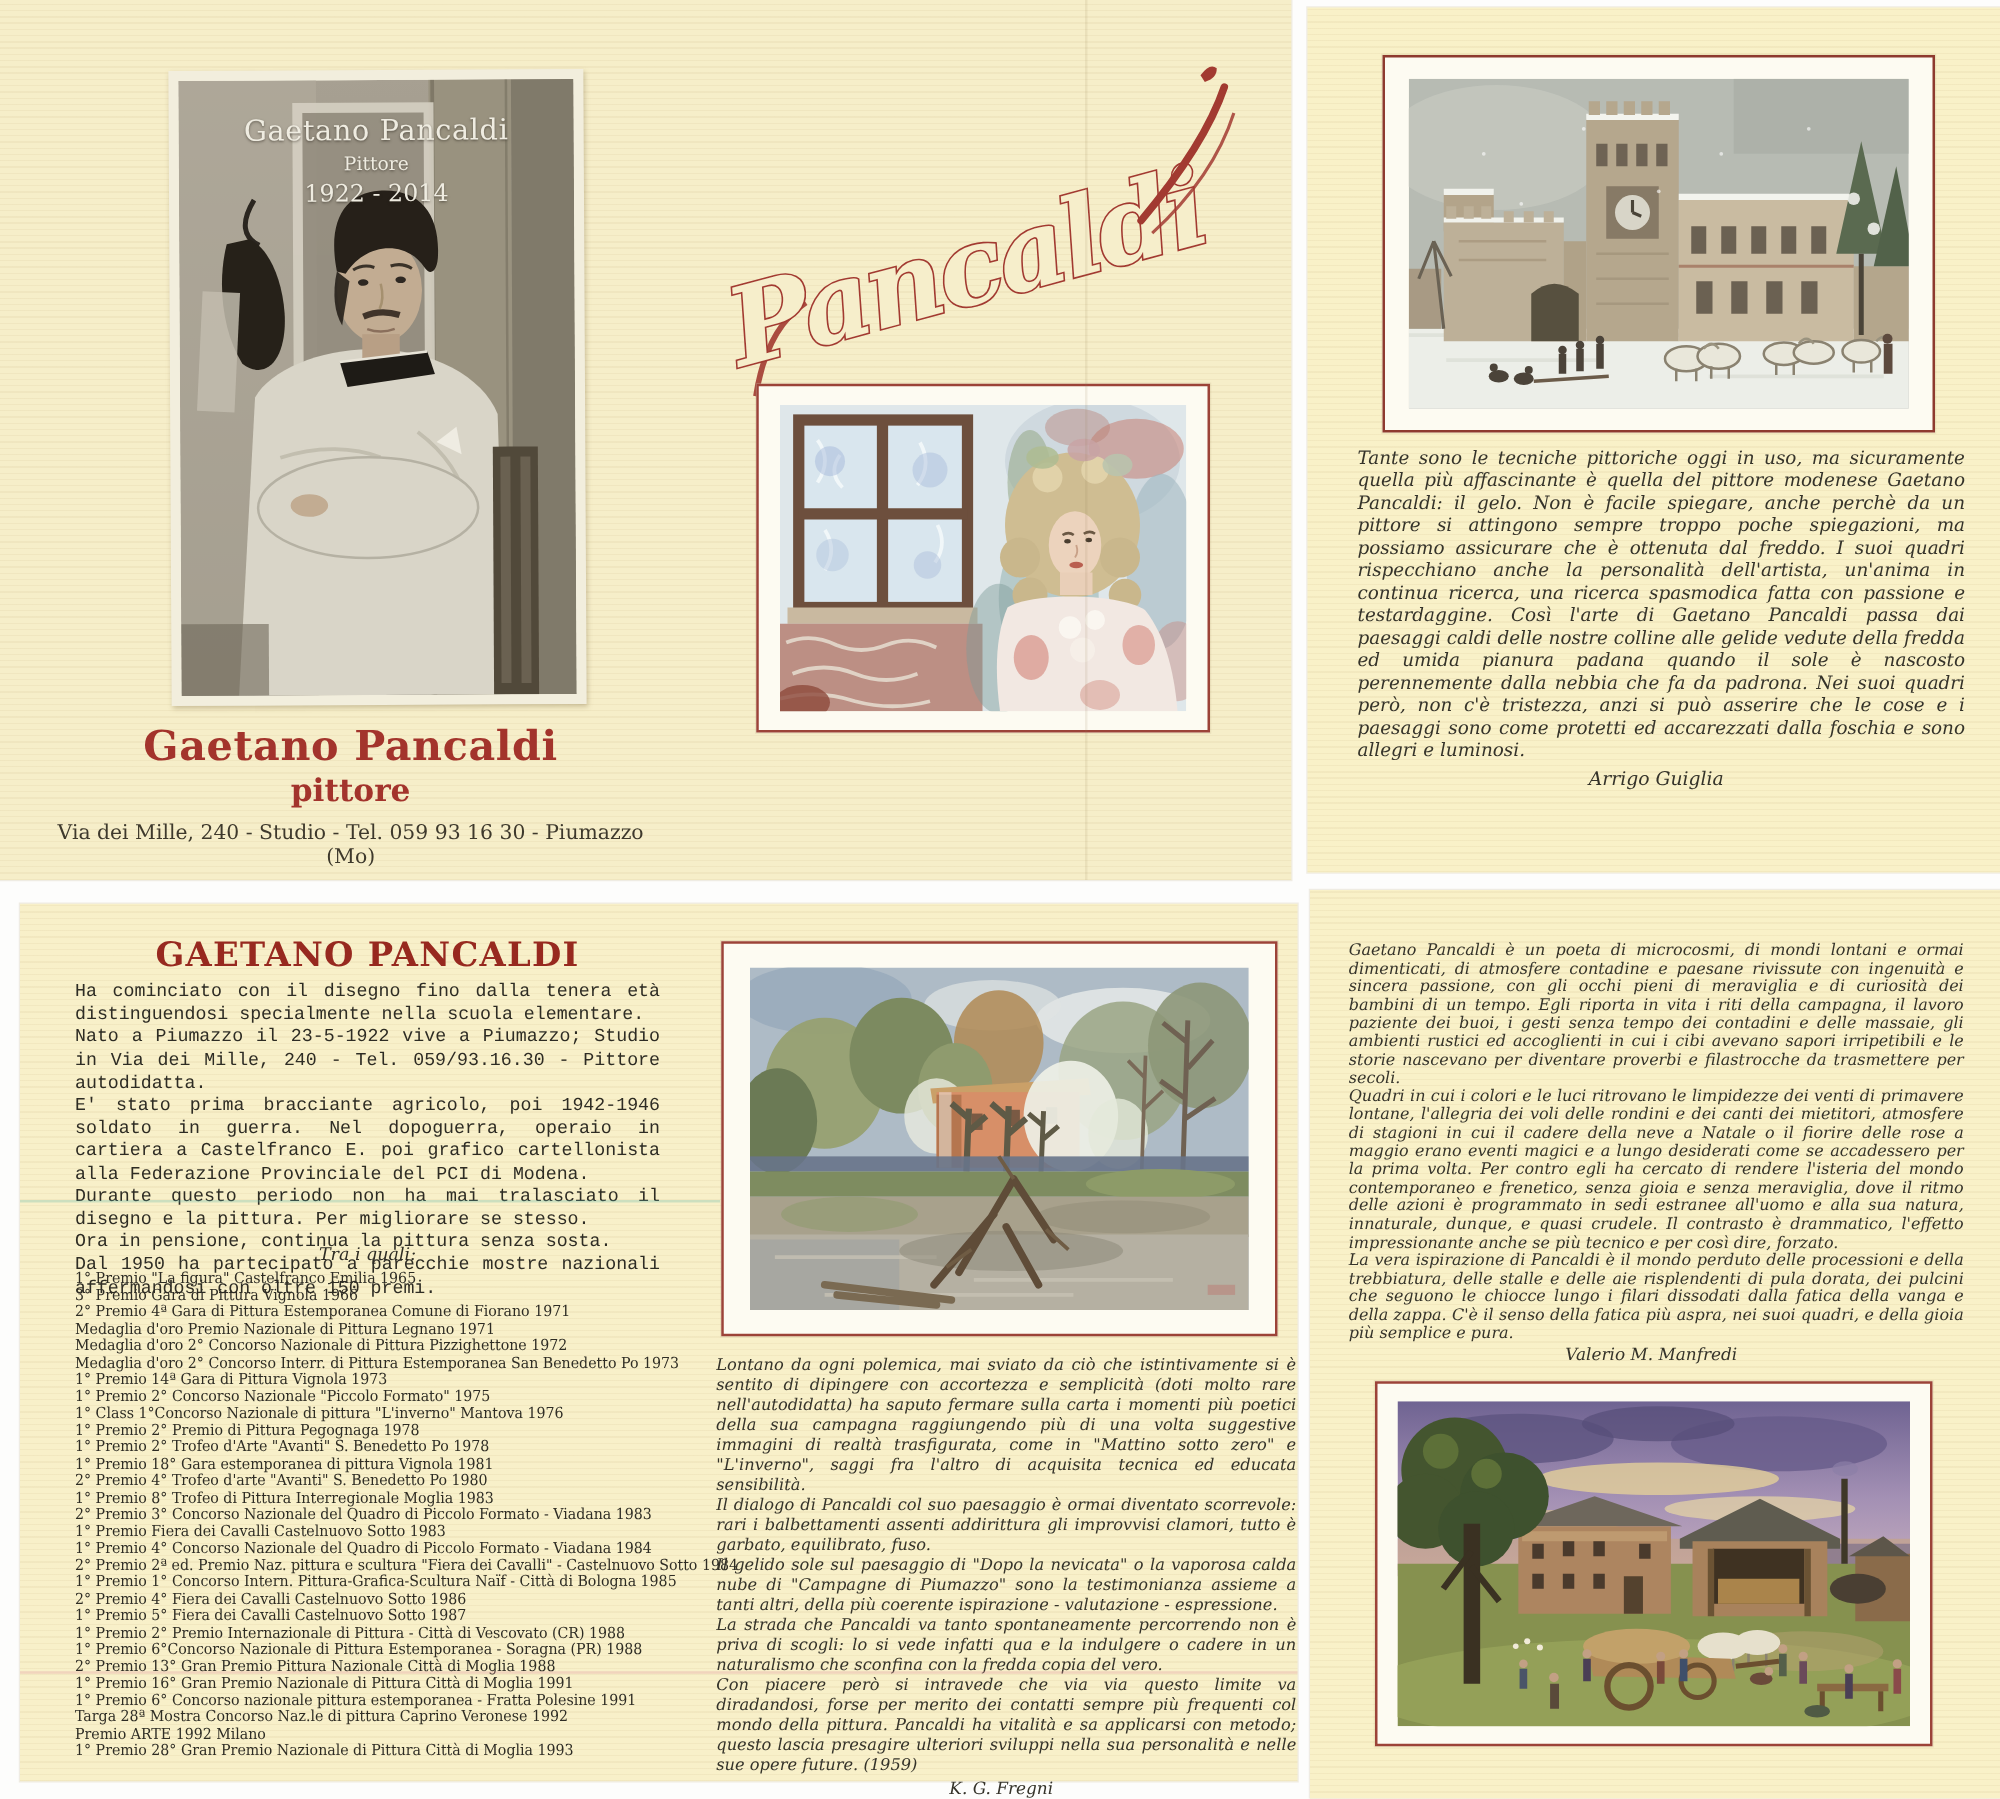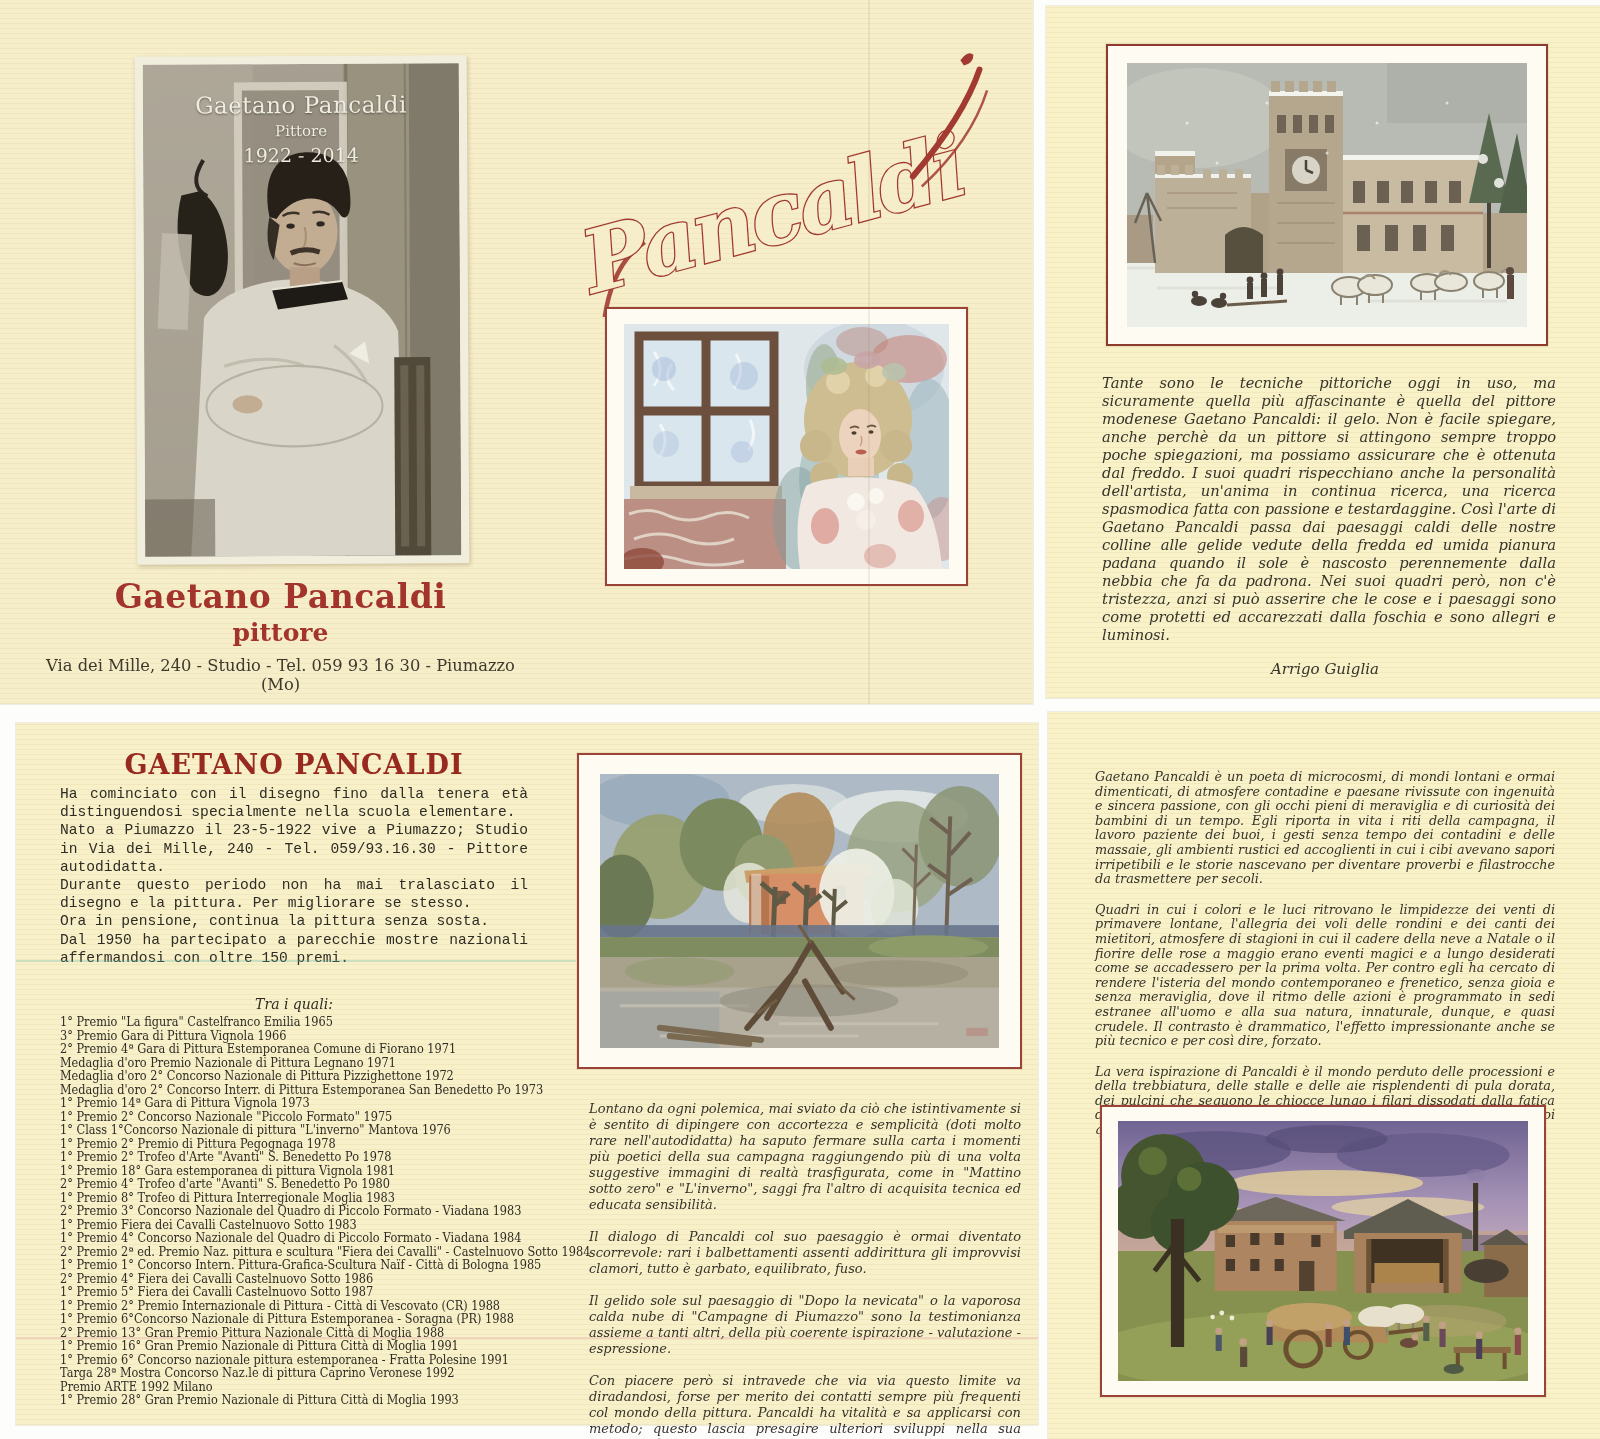--- a/index.html
+++ b/index.html
@@ -36,21 +36,21 @@
 
   .painting{position:absolute;box-sizing:border-box;border:2px solid #9c4338;background:#fdfbf2;
             box-shadow:0 0 0 1px rgba(150,120,80,.12);}
   .painting svg{width:100%;height:100%;display:block;}
   .p-frost{left:605px;top:307px;width:363px;height:279px;padding:15px 17px;}
   .p-castle{left:60px;top:38px;width:442px;height:302px;padding:17px 19px;border-color:#8e3a2f;}
   .p-watercolor{left:561px;top:30px;width:445px;height:316px;padding:19px 21px;}
   .p-farm{left:52px;top:393px;width:446px;height:292px;padding:14px 16px;}
 
   .essay{position:absolute;font-style:italic;color:#35332a;text-align:justify;}
-  .essay p{margin:16px;}
+  .essay p{margin:0;}
   .byline{text-align:center;font-style:italic;color:#35332a;padding-right:8px;}
 
   .essay-guiglia{left:40px;top:352px;width:486px;font-size:14.7px;line-height:18px;}
   .essay-guiglia .byline{font-size:15px;margin-top:4px;}
 
   .heading-bl{position:absolute;left:44px;top:26px;width:468px;text-align:center;
               font-size:27px;font-weight:bold;color:#97291f;letter-spacing:1px;}
   .bio{position:absolute;left:44px;top:62px;width:468px;font-size:14.6px;line-height:18.2px;
        color:#2e2c24;text-align:justify;}
   .bio p{margin:0;font-family:Liberation Mono, monospace;}
@@ -311,20 +311,21 @@
       <div class="byline">Arrigo Guiglia</div>
     </div>
   </section>
 
   <section class="page page-bl">
     <h1 class="heading-bl" style="margin:0">GAETANO PANCALDI</h1>
 
     <div class="bio">
         <p>Ha cominciato con il disegno fino dalla tenera età distinguendosi specialmente nella scuola elementare.</p>
         <p>Nato a Piumazzo il 23-5-1922 vive a Piumazzo; Studio in Via dei Mille, 240 - Tel. 059/93.16.30 - Pittore autodidatta.</p>
+        <p>E' stato prima bracciante agricolo, poi 1942-1946 soldato in guerra. Nel dopoguerra, operaio in cartiera a Castelfranco E. poi grafico cartellonista alla Federazione Provinciale del PCI di Modena.</p>
         <p>Durante questo periodo non ha mai tralasciato il disegno e la pittura. Per migliorare se stesso.</p>
         <p>Ora in pensione, continua la pittura senza sosta.</p>
         <p>Dal 1950 ha partecipato a parecchie mostre nazionali affermandosi con oltre 150 premi.</p>
       </div>
 
     <div class="prizes-head">Tra i quali:</div>
 
     <div class="prizes">
         <div>1° Premio "La figura" Castelfranco Emilia 1965</div>
         <div>3° Premio Gara di Pittura Vignola 1966</div>
@@ -407,20 +408,21 @@
         <path d="M60,252 L162,264 M70,260 L150,268" stroke="#7a6a52" stroke-width="6" stroke-linecap="round"></path>
         <rect x="368" y="252" width="22" height="8" fill="#b98f85" opacity=".8"></rect>
       </svg>
     </div>
 
     <div class="essay essay-fregni">
       <div>
           <p>Lontano da ogni polemica, mai sviato da ciò che istintivamente si è sentito di dipingere con accortezza e semplicità (doti molto rare nell'autodidatta) ha saputo fermare sulla carta i momenti più poetici della sua campagna raggiungendo più di una volta suggestive immagini di realtà trasfigurata, come in "Mattino sotto zero" e "L'inverno", saggi fra l'altro di acquisita tecnica ed educata sensibilità.</p>
           <p>Il dialogo di Pancaldi col suo paesaggio è ormai diventato scorrevole: rari i balbettamenti assenti addirittura gli improvvisi clamori, tutto è garbato, equilibrato, fuso.</p>
           <p>Il gelido sole sul paesaggio di "Dopo la nevicata" o la vaporosa calda nube di "Campagne di Piumazzo" sono la testimonianza assieme a tanti altri, della più coerente ispirazione - valutazione - espressione.</p>
+          <p>La strada che Pancaldi va tanto spontaneamente percorrendo non è priva di scogli: lo si vede infatti qua e la indulgere o cadere in un naturalismo che sconfina con la fredda copia del vero.</p>
           <p>Con piacere però si intravede che via via questo limite va diradandosi, forse per merito dei contatti sempre più frequenti col mondo della pittura. Pancaldi ha vitalità e sa applicarsi con metodo; questo lascia presagire ulteriori sviluppi nella sua personalità e nelle sue opere future. (1959)</p>
         </div>
       <div class="byline">K. G. Fregni</div>
     </div>
 
     <div class="artifact" style="left:0;top:237px;width:560px;height:2px;background:rgba(90,180,165,.28);"></div>
     <div class="artifact" style="left:0;top:614px;width:1022px;height:2px;background:rgba(225,150,160,.3);"></div>
   </section>
 
   <section class="page page-br">

